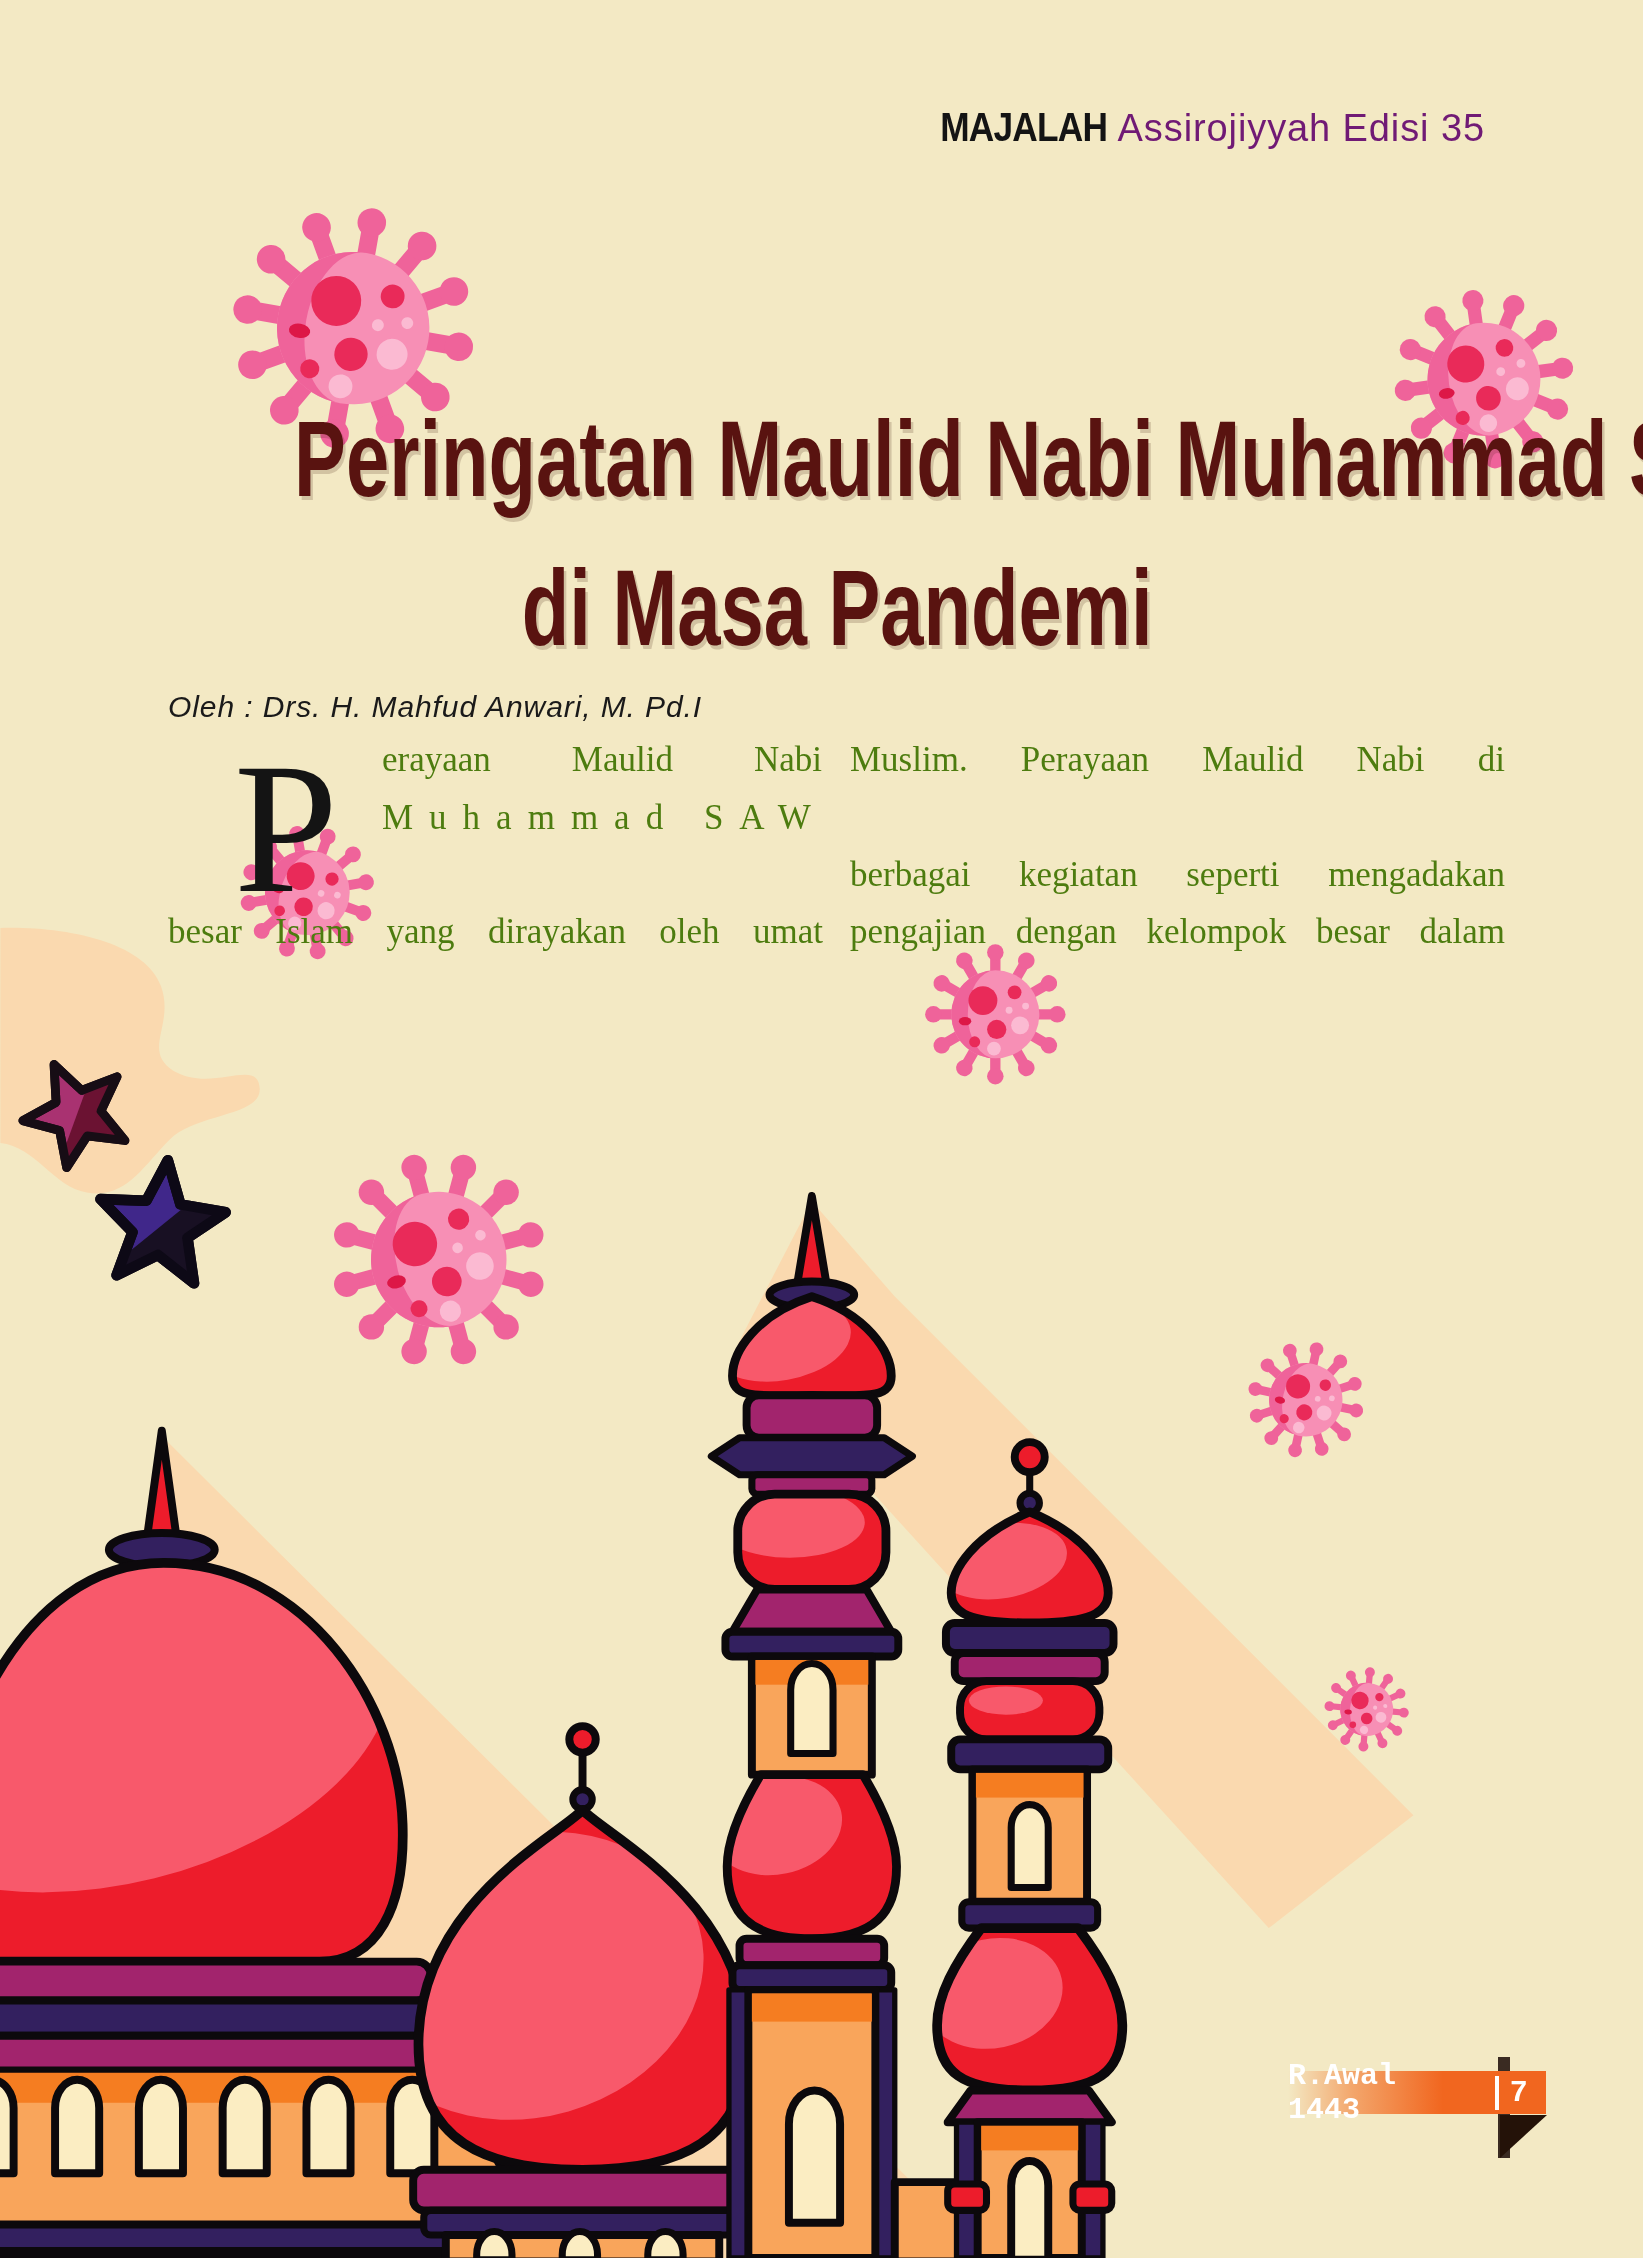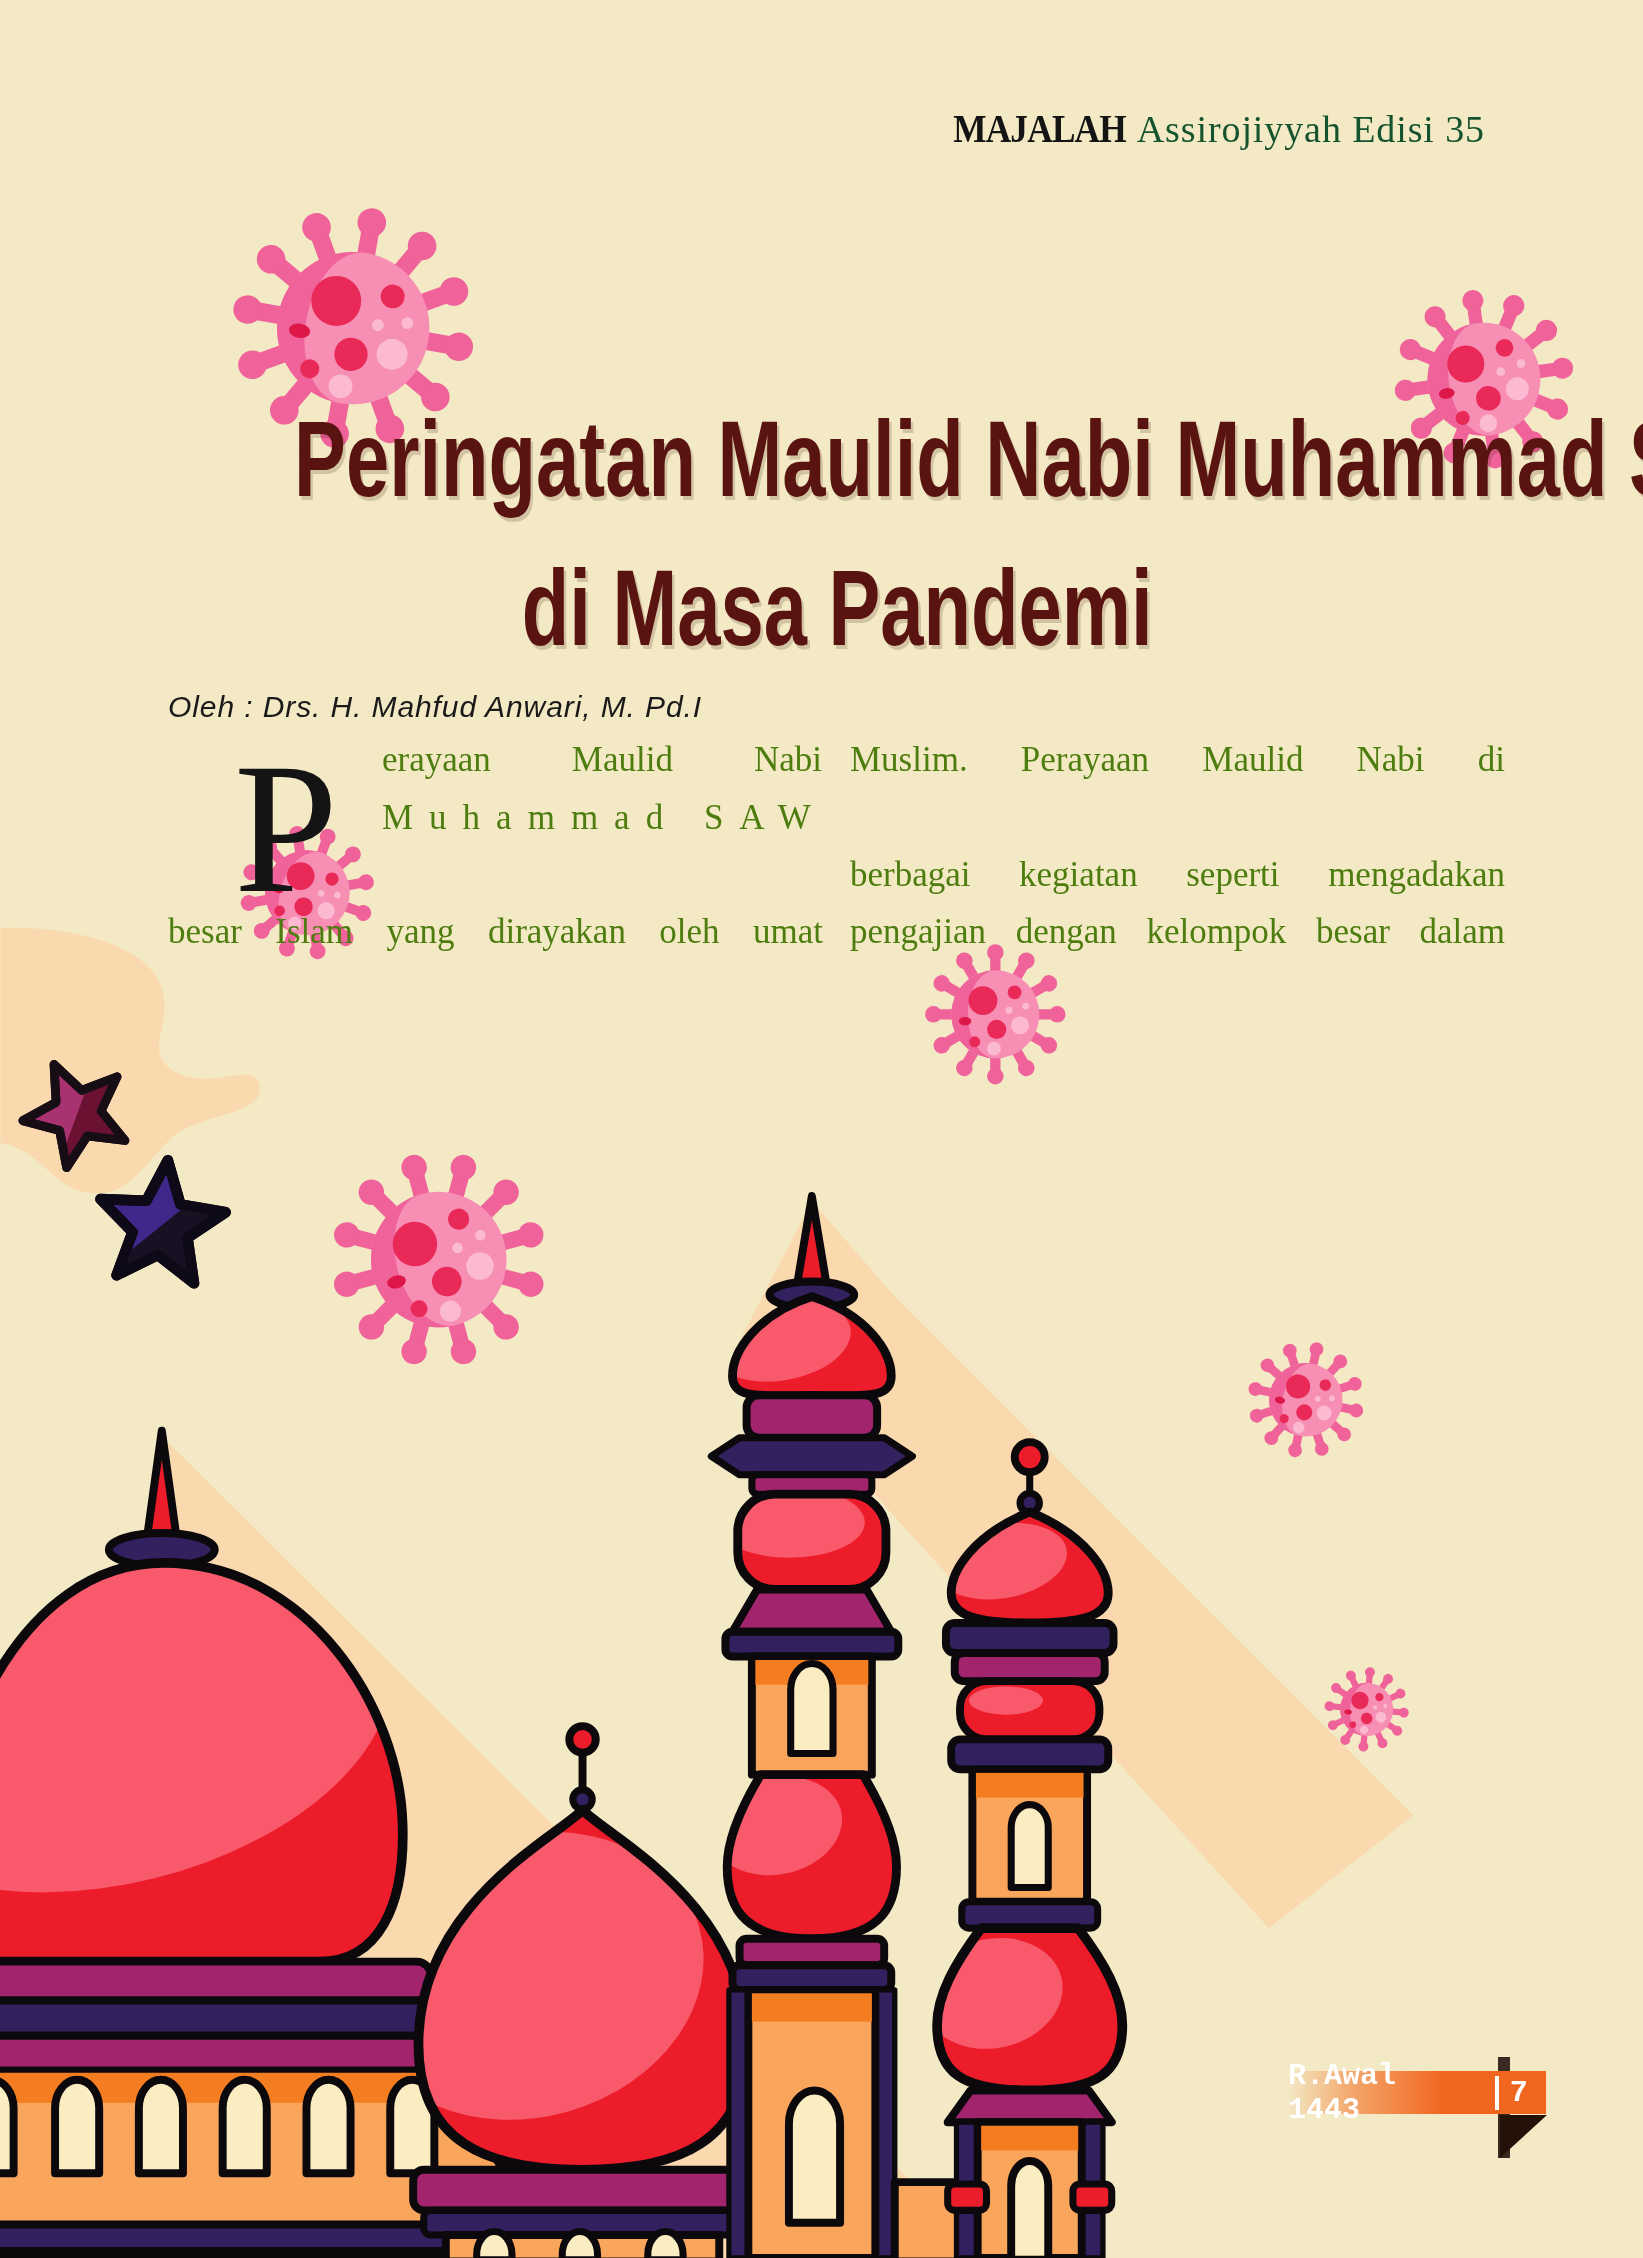--- a/index.html
+++ b/index.html
@@ -8,29 +8,28 @@
     width:1644px;height:2258px;
     background:#F3E9C4;
     overflow:hidden;
     font-family:"Liberation Sans", sans-serif;
   }
   
   .header{
     position:absolute;top:104px;right:159px;
     display:flex;align-items:baseline;gap:10.6px;
     white-space:nowrap;
-    font-family:Liberation Serif, serif;
   }
   .brand{
     font-weight:800;font-size:41px;color:#141414;
     transform:scaleX(.86);transform-origin:right;
     letter-spacing:-0.9px;
   }
   .edition{
-    font-size:38px;color:#14532d;font-weight:400;letter-spacing:0.9px;
+    font-size:38px;color:#701a75;font-weight:400;letter-spacing:0.9px;
   }
   
   .title-line{
     position:absolute;left:0;width:100%;
     text-align:center;white-space:nowrap;
     color:#591310;
     font-weight:800;font-size:108px;line-height:88px;
   }
   .title-line > span{
     display:inline-block;

